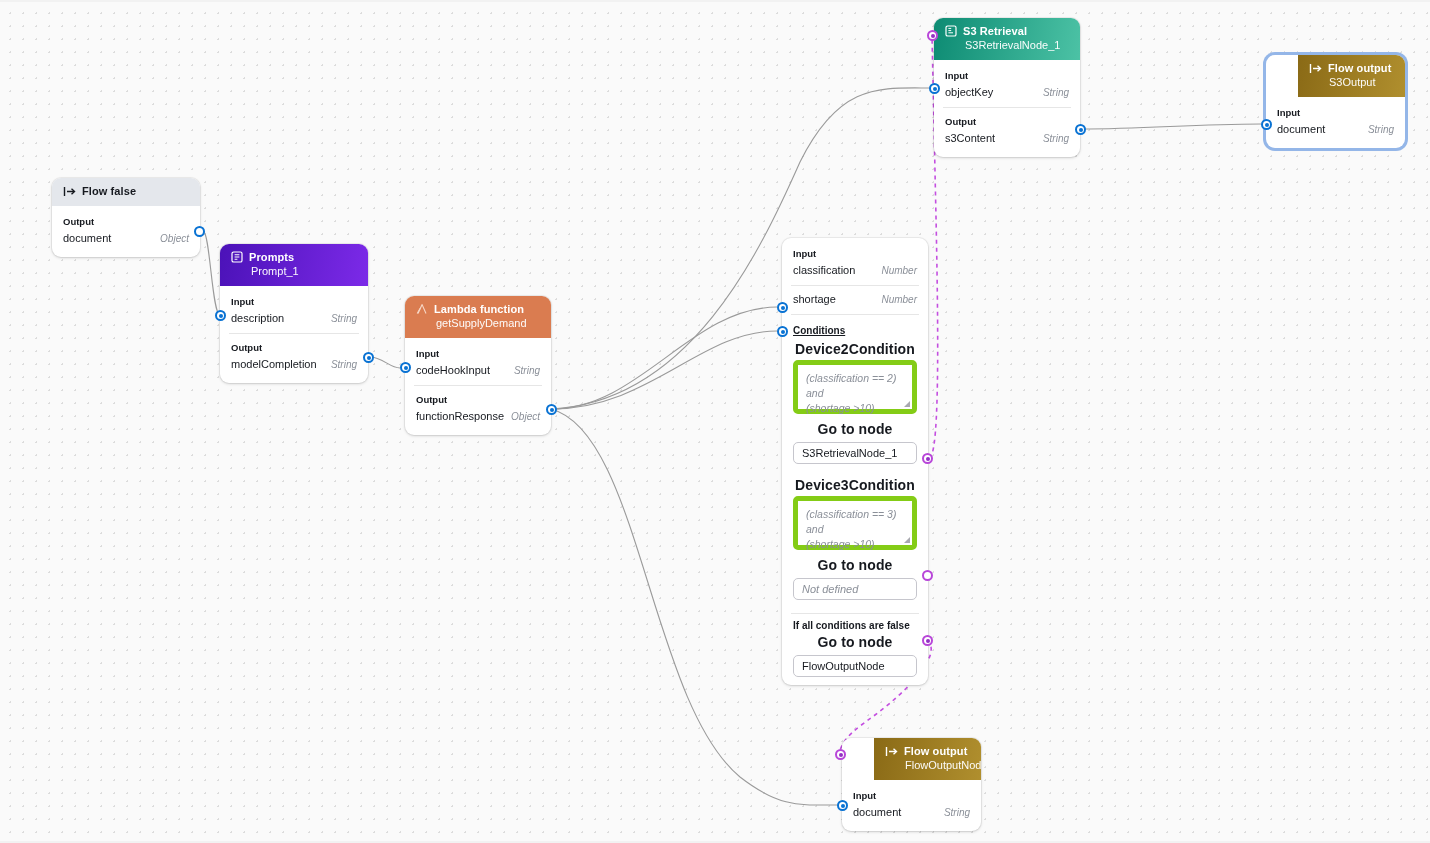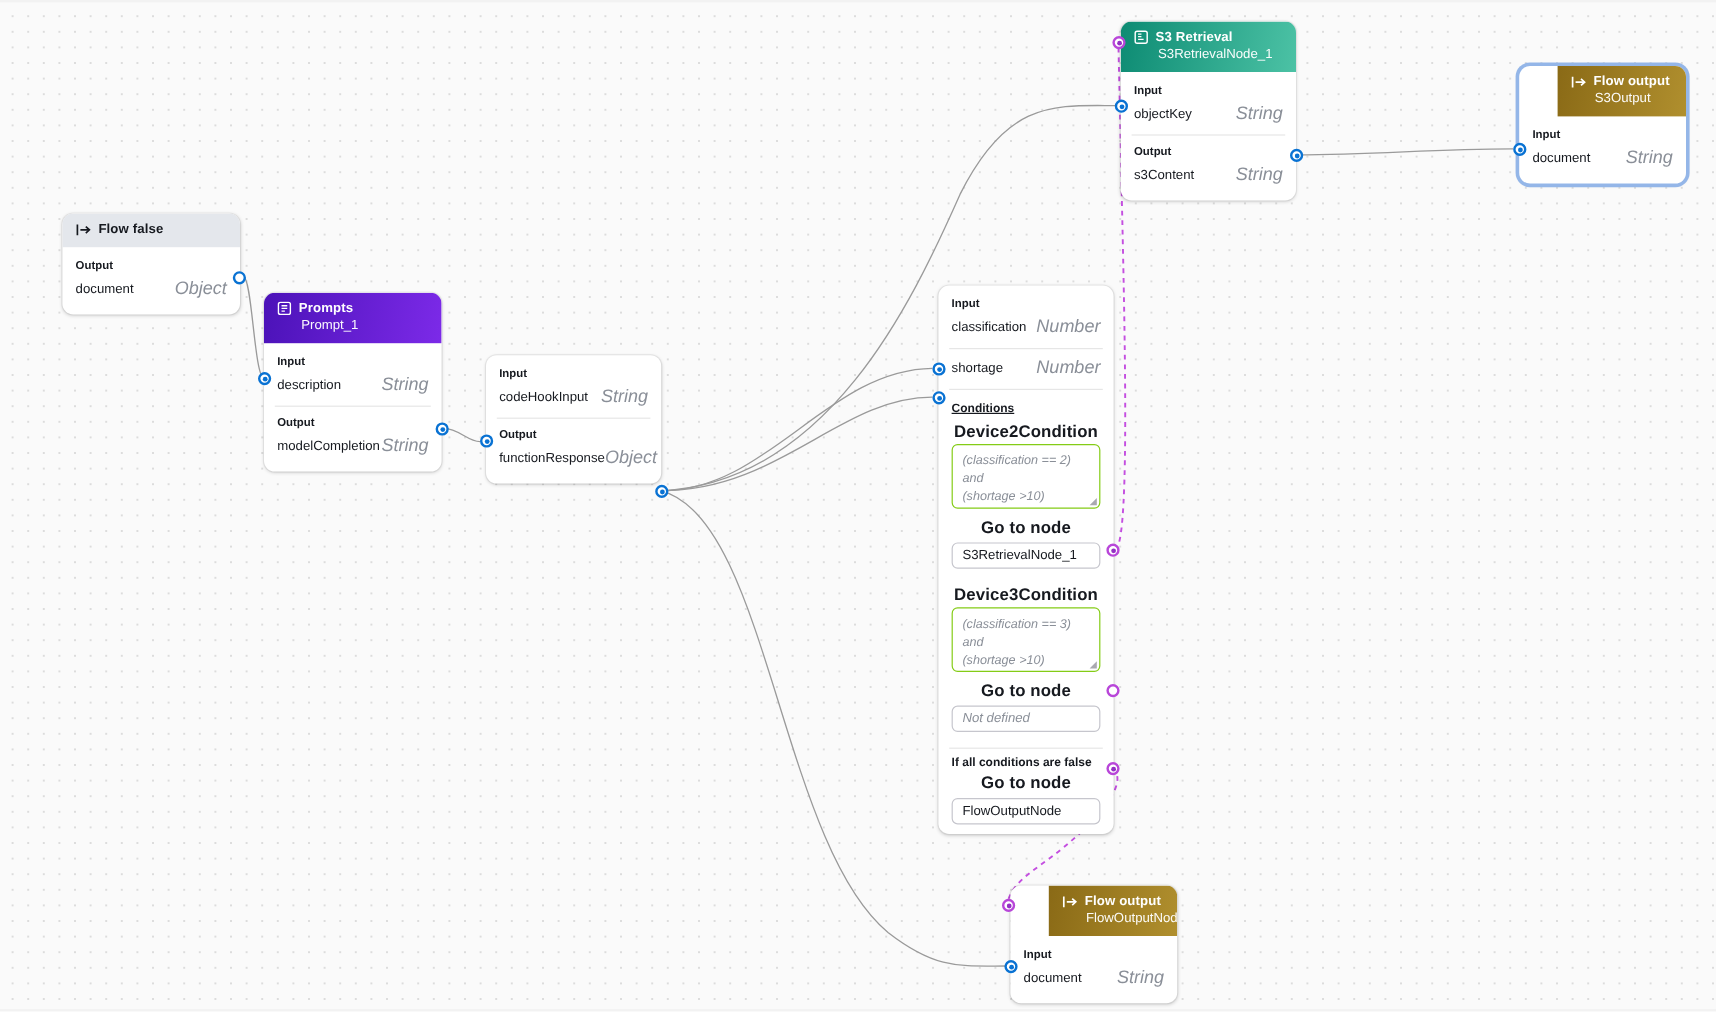--- a/index.html
+++ b/index.html
@@ -47,21 +47,21 @@
   .nbody { padding: 6px 0 8px 0; }
   .sect-label {
     font-size: 9.5px; font-weight: bold; color: #16191f;
     padding: 4px 11px 2px 11px;
   }
   .port {
     display: flex; align-items: center; justify-content: space-between;
     padding: 3px 11px 5px 11px;
     font-size: 11px; color: #16191f;
   }
-  .port .ptype { font-size: 15px; font-style: italic; color: #8a8f98; }
+  .port .ptype { font-size: 10px; font-style: italic; color: #8a8f98; }
   .divider { height: 1px; background: #e6e6e6; margin: 4px 9px; }
 
   
   .h {
     position: absolute;
     width: 11px; height: 11px;
     border-radius: 50%;
     background: #ffffff;
     border: 2px solid #0972d3;
   }
@@ -82,21 +82,21 @@
   .hd-s3       { background: linear-gradient(100deg, #0d8b73 0%, #4cc2a5 100%); }
   .hd-flowout  { background: linear-gradient(100deg, #8a6a16 0%, #b08f2e 100%); margin-left: 32px; }
 
   
   .cfield-label {
     font-size: 14px; font-weight: bold; color: #16191f;
     padding: 2px 11px 3px 11px; letter-spacing: .1px; text-align: center;
   }
   .ctextarea {
     margin: 0 11px; padding: 6px 8px;
-    border: 1px solid #84cc16; border-radius: 5px;
+    border: 5px solid #84cc16; border-radius: 5px;
     background: #fff; height: 54px;
     font-size: 10.5px; font-style: italic; color: #8a8f98;
     line-height: 15px; position: relative;
     white-space: pre-line;
   }
   .ctextarea::after {
     content: ""; position: absolute; right: 2px; bottom: 2px;
     width: 0; height: 0;
     border-bottom: 6px solid #a9a9b0; border-left: 6px solid transparent;
   }
@@ -185,20 +185,32 @@
       <div class="port">
         <span>modelCompletion</span>
         <span class="ptype">String</span>
       </div>
     </div>
   </div>
   <div class="h filled" style="left:215px; top:308px;"></div>
   <div class="h filled" style="left:363px; top:350px;"></div>
 
   <div class="node" style="left:405px; top:294px; width:146px;">
+    <div class="nhead hd-lambda">
+      <div class="ttl">
+        <span class="icn">
+          <svg width="12" height="12" viewBox="0 0 12 12">
+              <path d="M2 10.5 L6.1 1.6 L10 10.5" stroke="#f6d7c6" stroke-width="1.1" fill="none" stroke-linejoin="round"></path>
+              <path d="M1.2 10.5 L4.2 5.2" stroke="#f6d7c6" stroke-width="1.1" fill="none"></path>
+            </svg>
+        </span>
+        <span>Lambda function</span>
+      </div>
+      <div class="sub">getSupplyDemand</div>
+    </div>
     <div class="nbody">
       <div class="sect-label">Input</div>
       <div class="port">
         <span>codeHookInput</span>
         <span class="ptype">String</span>
       </div>
       <div class="divider"></div>
       <div class="sect-label">Output</div>
       <div class="port">
         <span>functionResponse</span>

